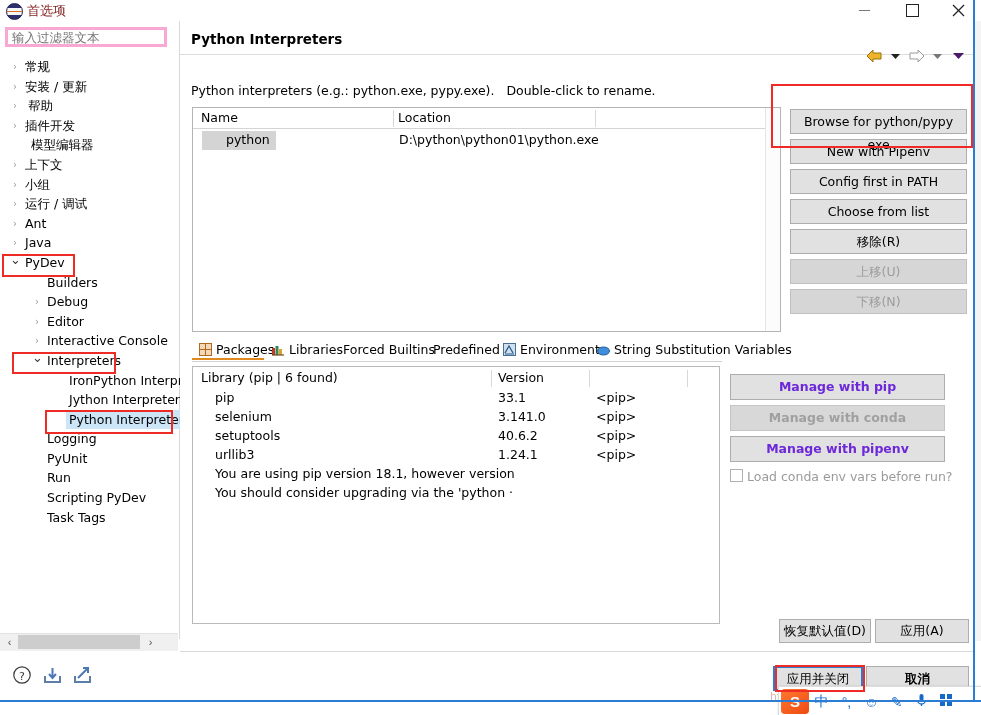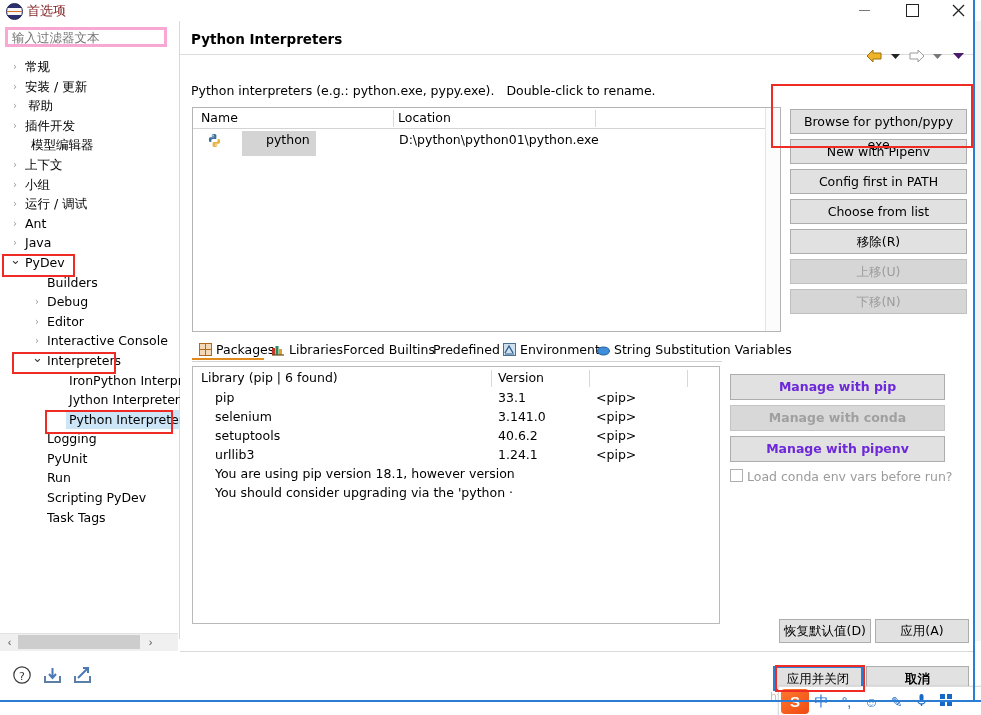--- a/index.html
+++ b/index.html
@@ -109,23 +109,23 @@
   .th { position:absolute; top:0; height:20px; line-height:20px; font-size:12.5px; color:#000;
         font-family:"DejaVu Sans", sans-serif; }
   .th.c1 { left:8px; }
   .th.c2 { left:205px; }
   .vsep { position:absolute; top:2px; width:1px; height:17px; background:#d8d8d8; }
   .interp-row { position:absolute; left:0; top:21px; width:587px; height:22px; }
   .pyicon {
     position:absolute; left:14px; top:4px; width:15px; height:15px;
   }
   .interp-name {
-    position:absolute; left:9px; top:2px; height:25px; line-height:18px;
+    position:absolute; left:9px; top:2px; height:19px; line-height:18px;
     background:#d4d4d4; padding-left:24px; padding-right:6px;
-    font-size:12.5px; font-family:"DejaVu Sans", sans-serif;margin-left:40px;
+    font-size:12.5px; font-family:"DejaVu Sans", sans-serif;
   }
   .interp-loc { position:absolute; left:206px; top:2px; height:18px; line-height:18px; font-size:12.5px;
                 font-family:"DejaVu Sans", sans-serif; }
   .interp-vscroll { position:absolute; right:0; top:0; width:14px; height:223px; background:#fcfcfc; border-left:1px solid #e5e5e5;}
 
   
   .btn-col { position:absolute; left:610px; top:88px; width:177px; }
   .ebtn {
     display:block; width:177px; height:25px; margin-bottom:5px;
     background:#e1e1e1; border:1px solid #adadad; box-sizing:border-box;

